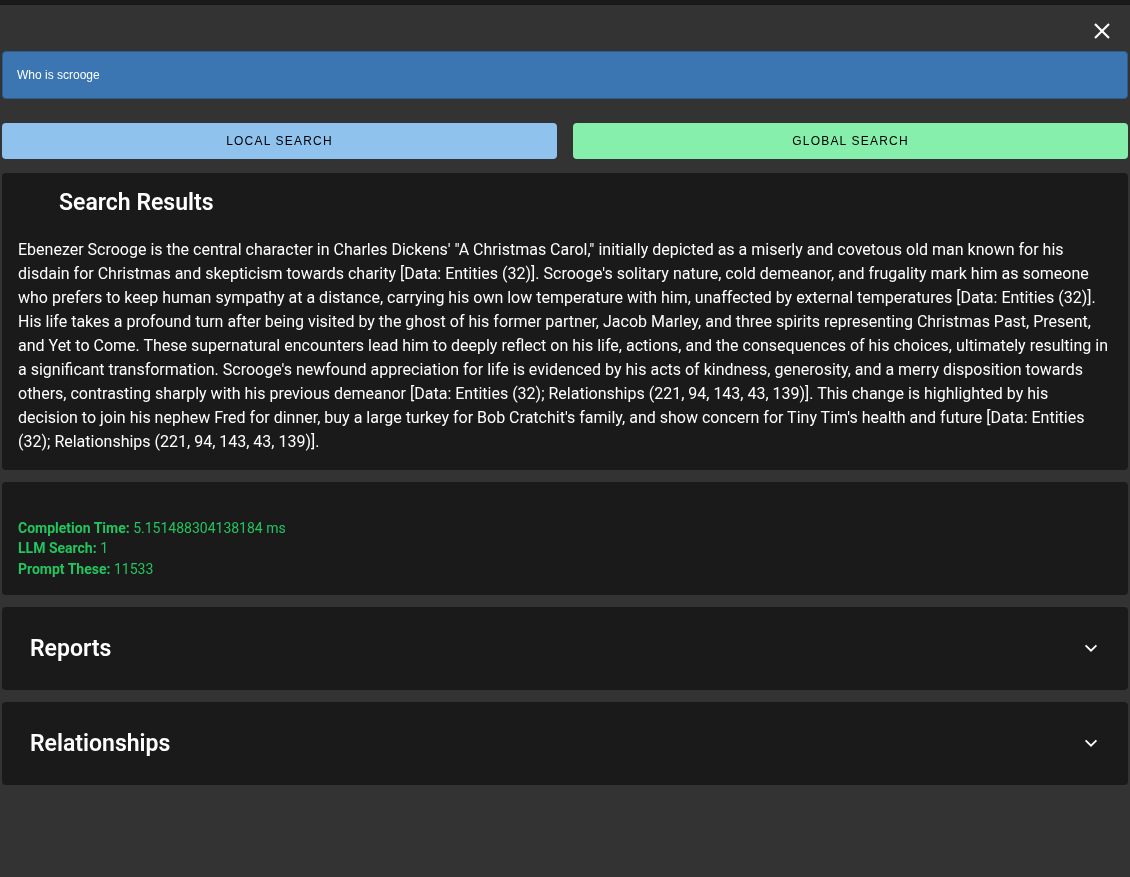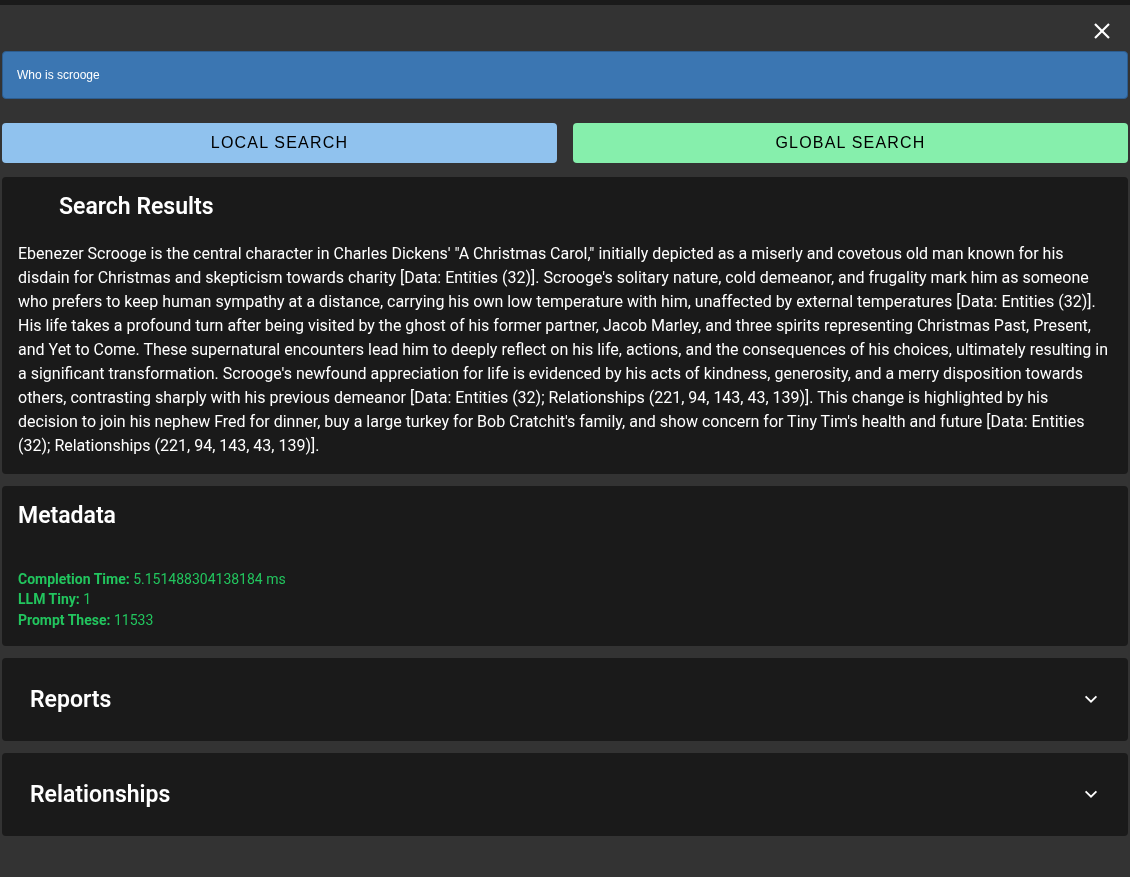--- a/index.html
+++ b/index.html
@@ -48,21 +48,21 @@
     .button-row {
       display: flex;
       gap: 16px;
       padding: 0 2px 14px 2px;
     }
     .btn {
       flex: 1;
       border: none;
       border-radius: 4px;
       padding: 11px 0;
-      font-size: 16px;
+      font-size: 12px;
       font-weight: 500;
       letter-spacing: 1.2px;
       cursor: pointer;
       color: #000000;
     }
     .btn-local {
       background: #90c2ee;
     }
     .btn-global {
       background: #86efac;
@@ -141,28 +141,27 @@
   <button class="btn btn-local">LOCAL SEARCH</button>
   <button class="btn btn-global">GLOBAL SEARCH</button>
 </div>
 
 <div class="panel results-panel">
   <div class="panel-title">Search Results</div>
   <div class="results-body">Ebenezer Scrooge is the central character in Charles Dickens' "A Christmas Carol," initially depicted as a miserly and covetous old man known for his disdain for Christmas and skepticism towards charity [Data: Entities (32)]. Scrooge's solitary nature, cold demeanor, and frugality mark him as someone who prefers to keep human sympathy at a distance, carrying his own low temperature with him, unaffected by external temperatures [Data: Entities (32)]. His life takes a profound turn after being visited by the ghost of his former partner, Jacob Marley, and three spirits representing Christmas Past, Present, and Yet to Come. These supernatural encounters lead him to deeply reflect on his life, actions, and the consequences of his choices, ultimately resulting in a significant transformation. Scrooge's newfound appreciation for life is evidenced by his acts of kindness, generosity, and a merry disposition towards others, contrasting sharply with his previous demeanor [Data: Entities (32); Relationships (221, 94, 143, 43, 139)]. This change is highlighted by his decision to join his nephew Fred for dinner, buy a large turkey for Bob Cratchit's family, and show concern for Tiny Tim's health and future [Data: Entities (32); Relationships (221, 94, 143, 43, 139)].</div>
 </div>
 
 <div class="panel">
-  <div class="panel-title">Metadata</div>
   <div class="meta-spacer"></div>
   <div class="meta-line">
     <b>Completion Time:</b>
     <span>5.151488304138184 ms</span>
   </div>
   <div class="meta-line">
-    <b>LLM Tiny:</b>
+    <b>LLM Search:</b>
     <span>1</span>
   </div>
   <div class="meta-line">
     <b>Prompt These:</b>
     <span>11533</span>
   </div>
 </div>
 
 <div class="panel panel-collapsed accordion">
   <div class="panel-header-row">

